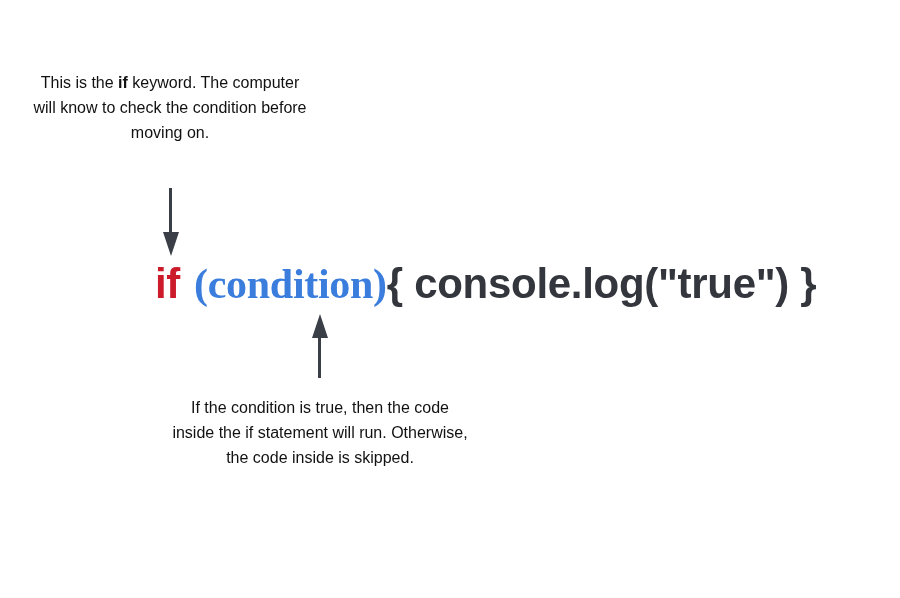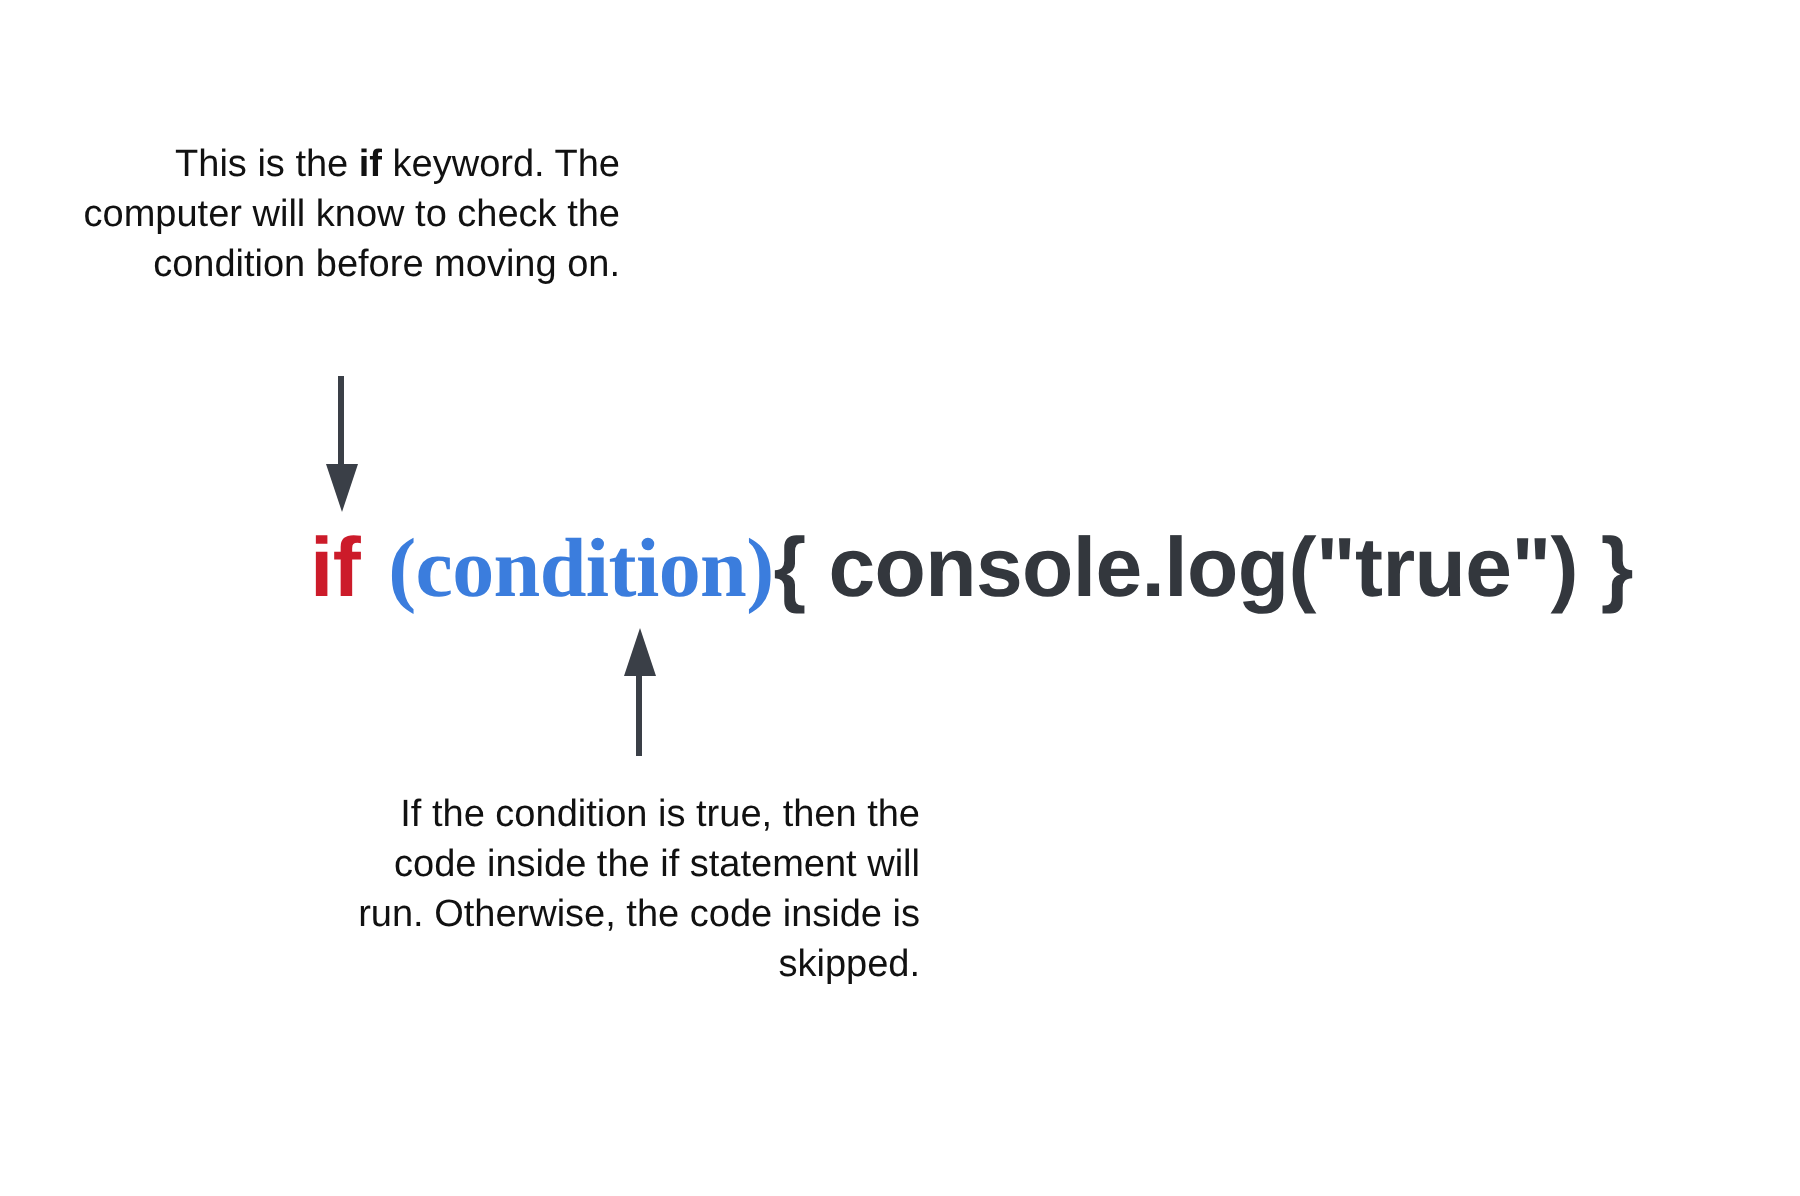--- a/index.html
+++ b/index.html
@@ -1,26 +1,26 @@
 <!DOCTYPE html>
 <html><head>
   <meta charset="utf-8">
   <style>
     html, body { margin: 0; padding: 0; }
     body {
       width: 900px; height: 598px; background: #ffffff; position: relative; overflow: hidden;
       font-family: "Liberation Sans", sans-serif;
     }
     .note {
-      position: absolute; text-align: right; color: #111111;
-      font-size: 19px; line-height: 25px;
+      position: absolute; text-align: center; color: #111111;
+      font-size: 16px; line-height: 25px;
     }
     .note b { font-weight: bold; }
     #note-top { left: 30px; top: 70px; width: 280px; }
-    #note-bottom { left: 160px; top: 395px; width: 300px; }
+    #note-bottom { left: 170px; top: 395px; width: 300px; }
     .code {
       position: absolute; left: 155px; top: 256px; white-space: nowrap;
       font-weight: bold; font-size: 42px; line-height: 56px; letter-spacing: -0.3px;
     }
     .kw { color: #cc1b2a; }
     .cond { color: #3b7ddd; margin-left: 14px; font-family: Liberation Serif, serif; }
     .body-code { color: #33373d; }
     .arrow { position: absolute; }
   </style>
 </head>

